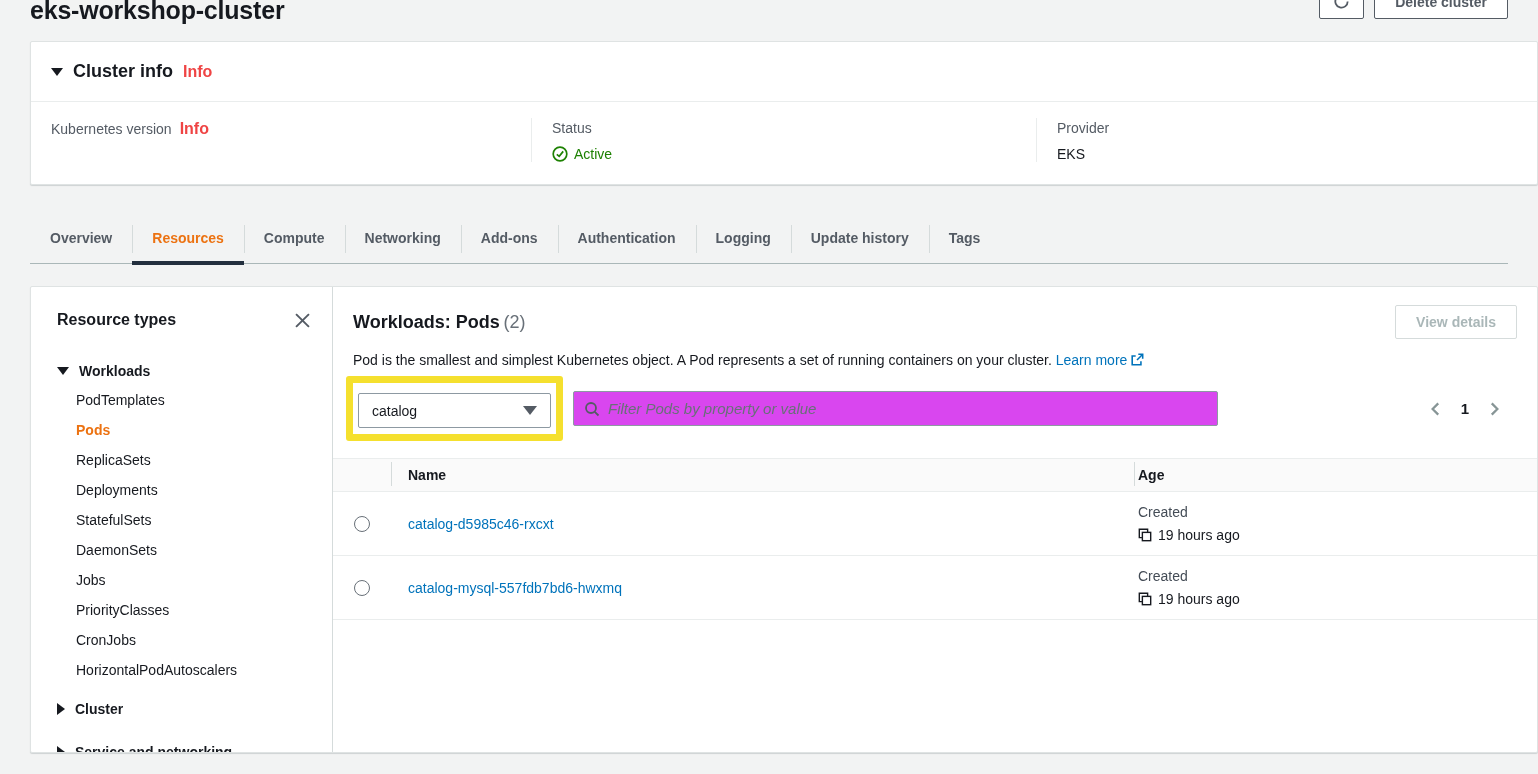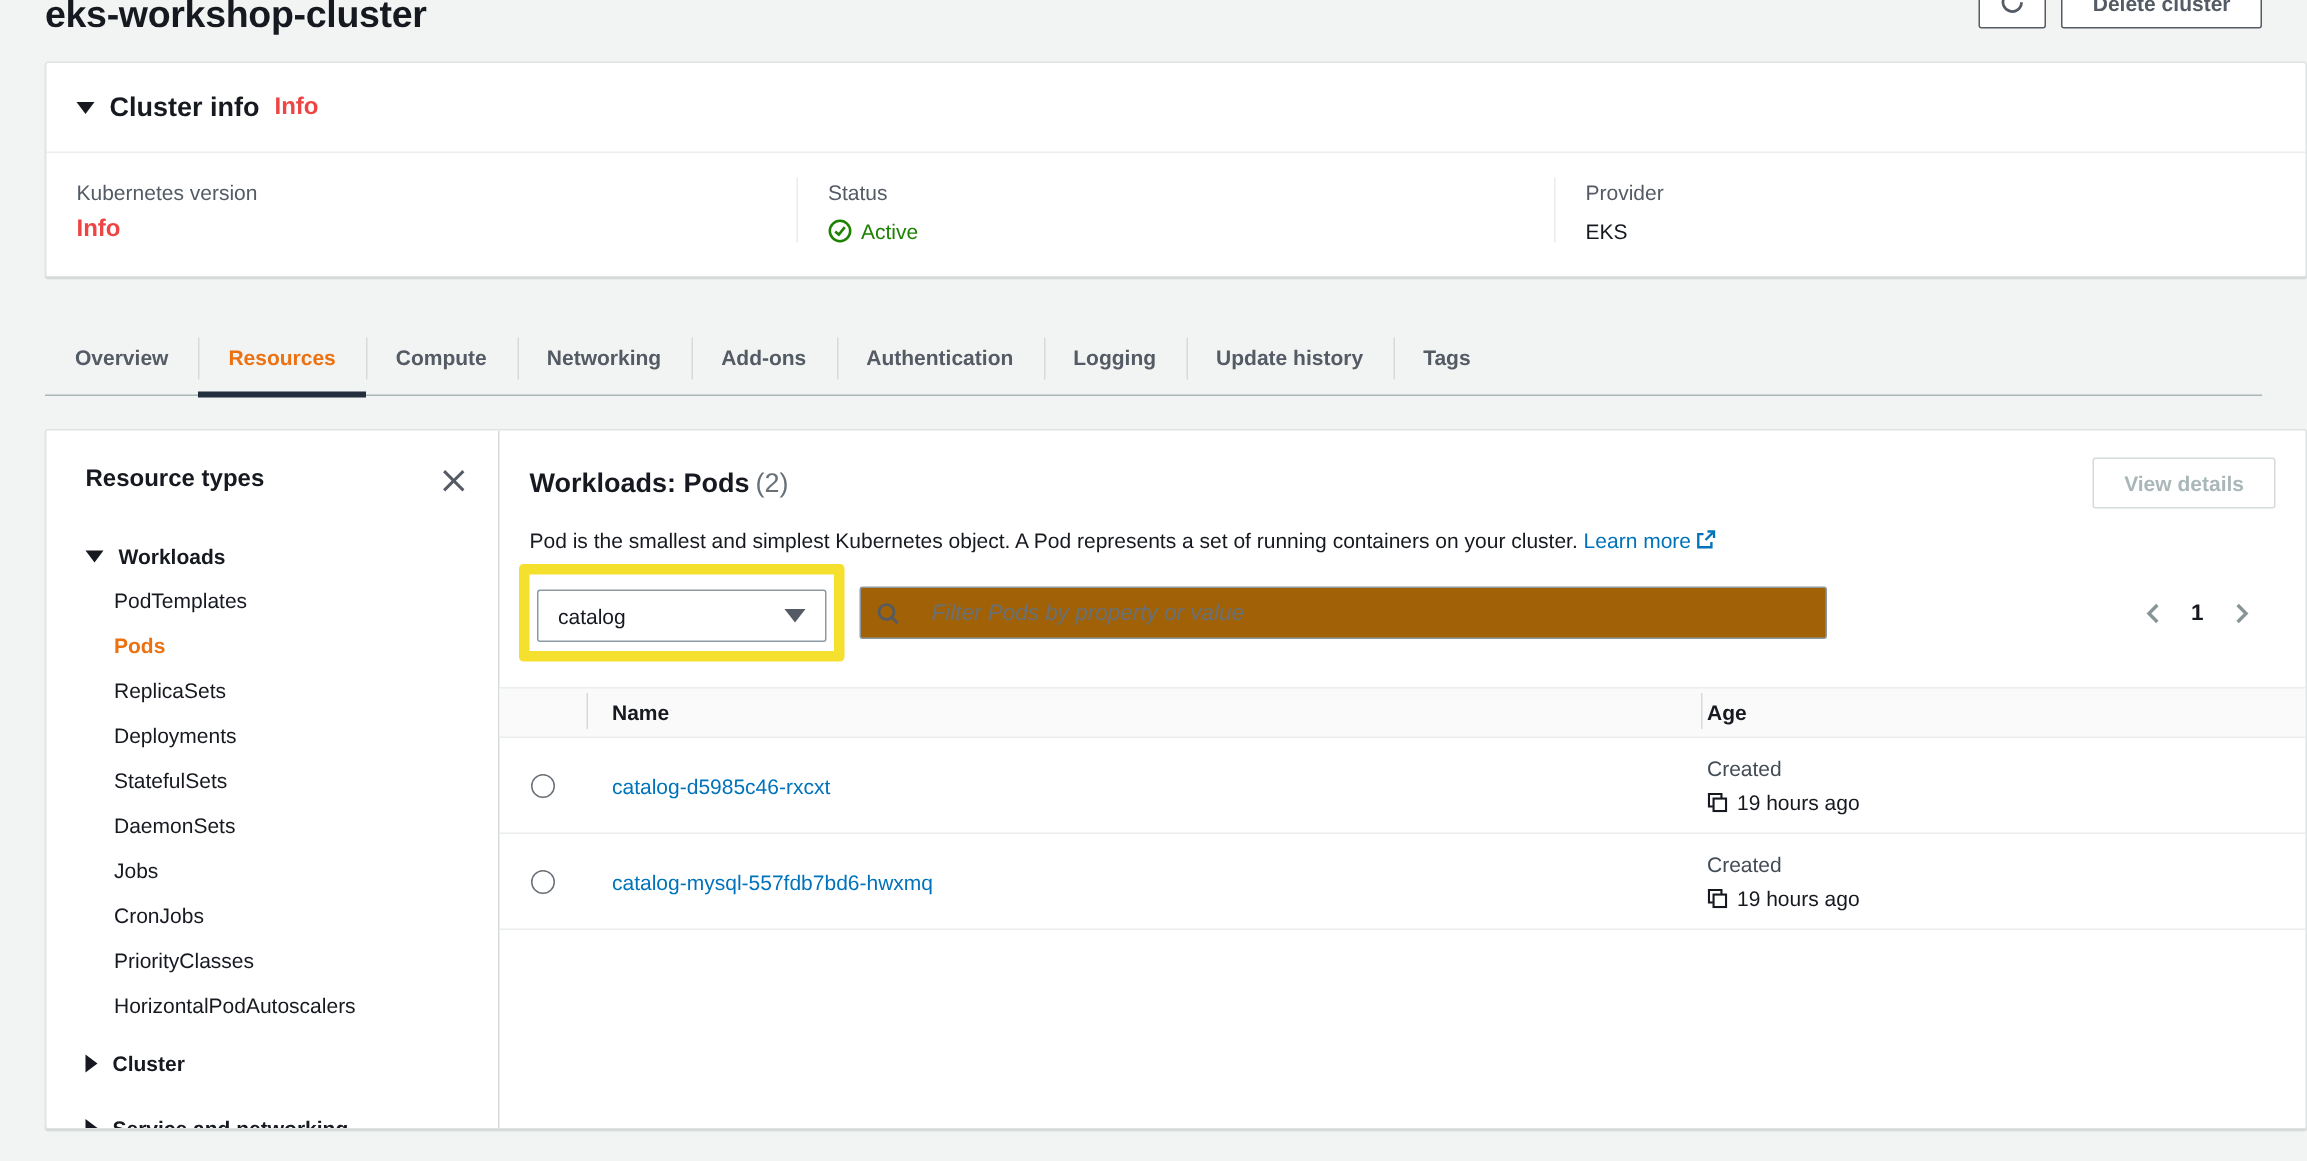--- a/index.html
+++ b/index.html
@@ -39,21 +39,21 @@
     width: 0; height: 0; display: inline-block;
     border-left: 6px solid transparent; border-right: 6px solid transparent;
     border-top: 8px solid #16191f;
   }
   .info-link { color: #ef4444; font-size: 16px; font-weight: 700; text-decoration: none; cursor: pointer; }
   .cluster-card-body { display: flex; padding: 16px 0 22px 0; }
   .info-col { padding: 2px 20px 0 20px; }
   .info-col.col-1 { width: 500px; }
   .info-col.col-2 { width: 505px; border-left: 1px solid #eaeded; }
   .info-col.col-3 { flex: 1; border-left: 1px solid #eaeded; }
-  .field-label { color: #545b64; font-size: 14px; display: flex; gap: 8px; align-items: baseline; flex-direction: column; }
+  .field-label { color: #545b64; font-size: 14px; display: flex; gap: 8px; align-items: baseline; }
   .field-value { margin-top: 10px; font-size: 14px; color: #16191f; }
   .status-value { display: flex; align-items: center; gap: 6px; color: #1d8102; }
   
   .tabs-wrap { margin: 30px 30px 0 30px; border-bottom: 1px solid #aab7b8; }
   .tabs { display: flex; list-style: none; }
   .tab {
     position: relative; padding: 15px 20px 17px 20px;
     font-size: 14px; font-weight: 700; color: #545b64; cursor: pointer;
     white-space: nowrap;
   }
@@ -106,22 +106,22 @@
     display: flex; align-items: center; justify-content: space-between;
     padding: 0 13px; cursor: pointer; font-size: 14px;
   }
   .dropdown-caret {
     width: 0; height: 0;
     border-left: 7px solid transparent; border-right: 7px solid transparent;
     border-top: 9px solid #545b64;
   }
   .search-box {
     margin-left: 10px; width: 645px; height: 35px;
-    background: #a16207; border: 1px solid #8d99a2; border-radius: 2px;
-    display: flex; align-items: center; padding: 0 10px; gap: 21px;
+    background: #d946ef; border: 1px solid #8d99a2; border-radius: 2px;
+    display: flex; align-items: center; padding: 0 10px; gap: 8px;
   }
   .search-box input {
     border: none; outline: none; flex: 1; font-size: 15px;
     font-style: italic; color: #16191f; font-family: inherit; background: transparent;
   }
   .search-box input::placeholder { color: #687078; font-style: italic; }
   .pagination { margin-left: auto; margin-right: 14px; display: flex; align-items: center; gap: 16px; }
   .page-chevron { color: #879596; display: flex; cursor: pointer; }
   .page-num { font-weight: 700; font-size: 15px; color: #16191f; }
   
@@ -235,22 +235,22 @@
       <span>Workloads</span>
     </div>
     <ul class="tree-items">
       <li class="tree-item">PodTemplates</li>
       <li class="tree-item selected">Pods</li>
       <li class="tree-item">ReplicaSets</li>
       <li class="tree-item">Deployments</li>
       <li class="tree-item">StatefulSets</li>
       <li class="tree-item">DaemonSets</li>
       <li class="tree-item">Jobs</li>
+      <li class="tree-item">PriorityClasses</li>
       <li class="tree-item">CronJobs</li>
-      <li class="tree-item">PriorityClasses</li>
       <li class="tree-item">HorizontalPodAutoscalers</li>
     </ul>
 
     <div class="tree-section collapsed-1">
       <span class="tri-right"></span>
       <span>Cluster</span>
     </div>
     <div class="tree-section collapsed-2">
       <span class="tri-right"></span>
       <span>Service and networking</span>

